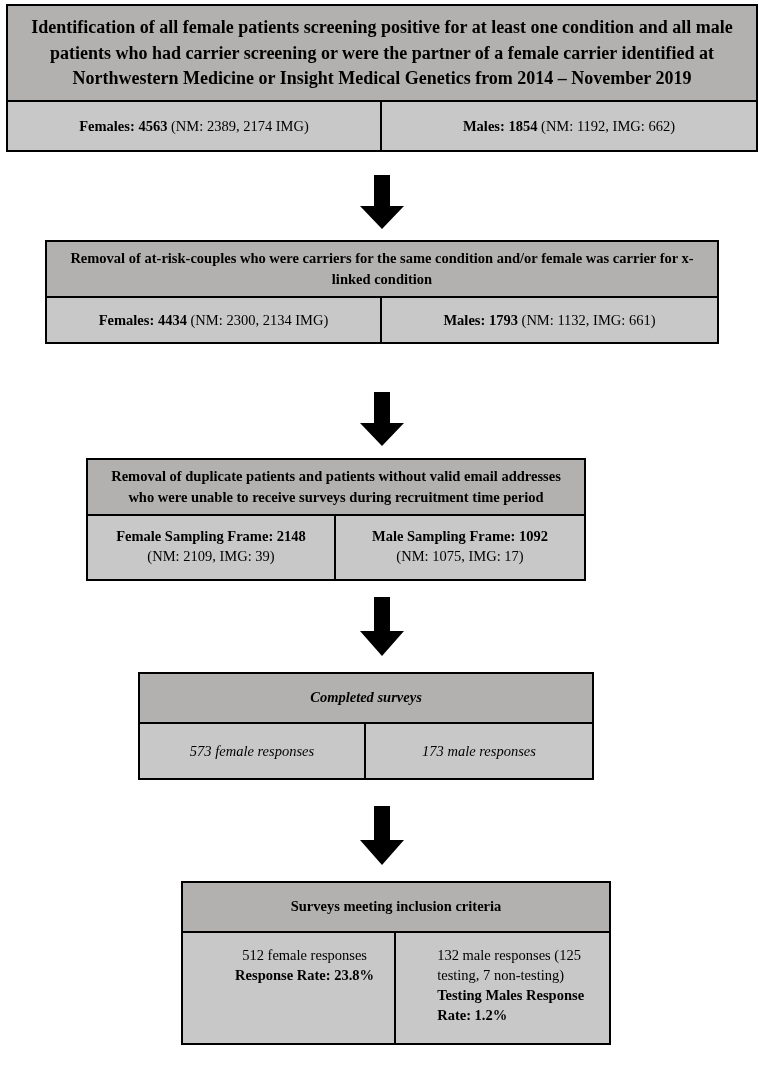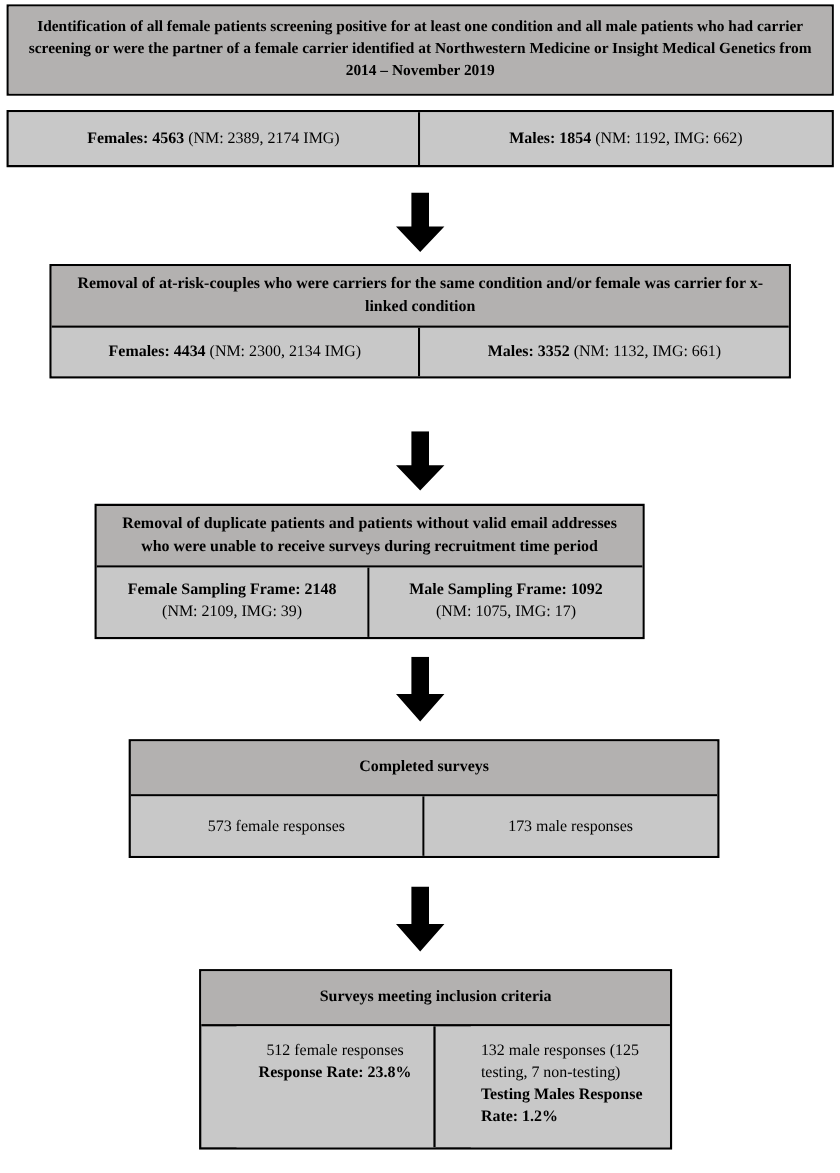--- a/index.html
+++ b/index.html
@@ -55,21 +55,21 @@
   .cell.left { border-right: 2px solid #000000; }
   .cell b { font-weight: bold; text-align: center; }
 
   
   #title-box {
     left: 6px;
     top: 4px;
     width: 752px;
   }
   #title-box .hdr {
-    font-size: 14px;
+    font-size: 18px;
     padding: 9px 12px 10px 12px;
     border-bottom: none;
   }
   #counts-box {
     left: 6px;
     top: 100px;
     width: 752px;
   }
   #counts-box .cell { padding: 14px 8px; }
 
@@ -81,23 +81,24 @@
   #step2-box .cell { padding: 12px 8px; }
 
   #step3-box {
     left: 86px;
     top: 458px;
     width: 500px;
   }
   #step3-box .cell { padding: 10px 8px 12px 8px; }
 
   #step4-box {
-    left: 117px;
+    left: 138px;
     top: 672px;
-    width: 537px;
+    width: 456px;
+    font-style: italic;
   }
   #step4-box .hdr { padding: 13px 10px 14px 10px; }
   #step4-box .cell { padding: 17px 8px; }
 
   #step5-box {
     left: 181px;
     top: 881px;
     width: 430px;
   }
   #step5-box .hdr { padding: 13px 10px 14px 10px; }
@@ -141,21 +142,21 @@
     </svg>
   </div>
 
   <div class="node" id="step2-box">
     <div class="hdr">Removal of at-risk-couples who were carriers for the same condition and/or female was carrier for x-linked condition</div>
     <div class="split">
       <div class="cell left">
         <b>Females: 4434</b><span> (NM: 2300, 2134 IMG)</span>
       </div>
       <div class="cell">
-        <b>Males: 3352</b><span> (NM: 1132, IMG: 661)</span>
+        <b>Males: 1793</b><span> (NM: 1132, IMG: 661)</span>
       </div>
     </div>
   </div>
 
   <div class="arrow" style="left:359px; top:392px;">
     <svg width="46" height="55" viewBox="0 0 46 55">
       <polygon points="15,0 31,0 31,31 45,31 23,54 1,31 15,31" fill="#000000"></polygon>
     </svg>
   </div>
 

